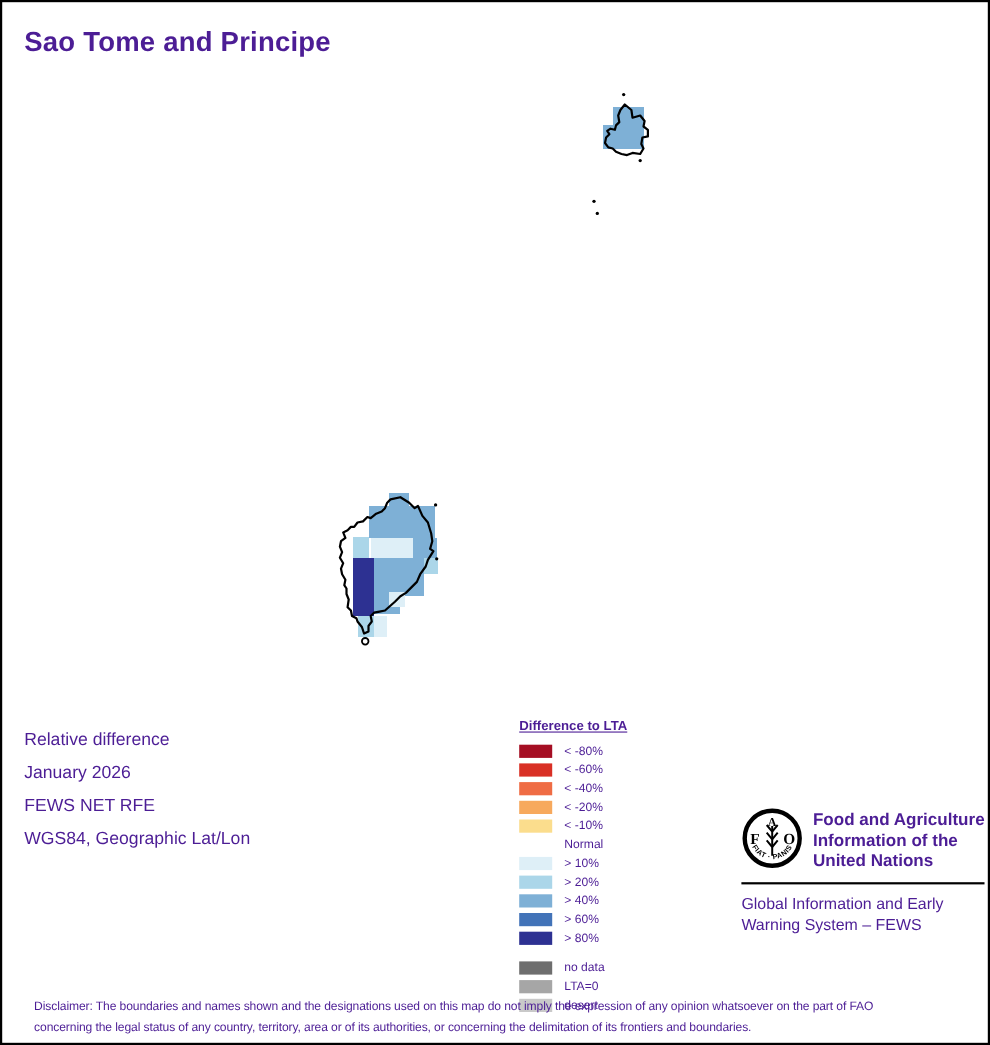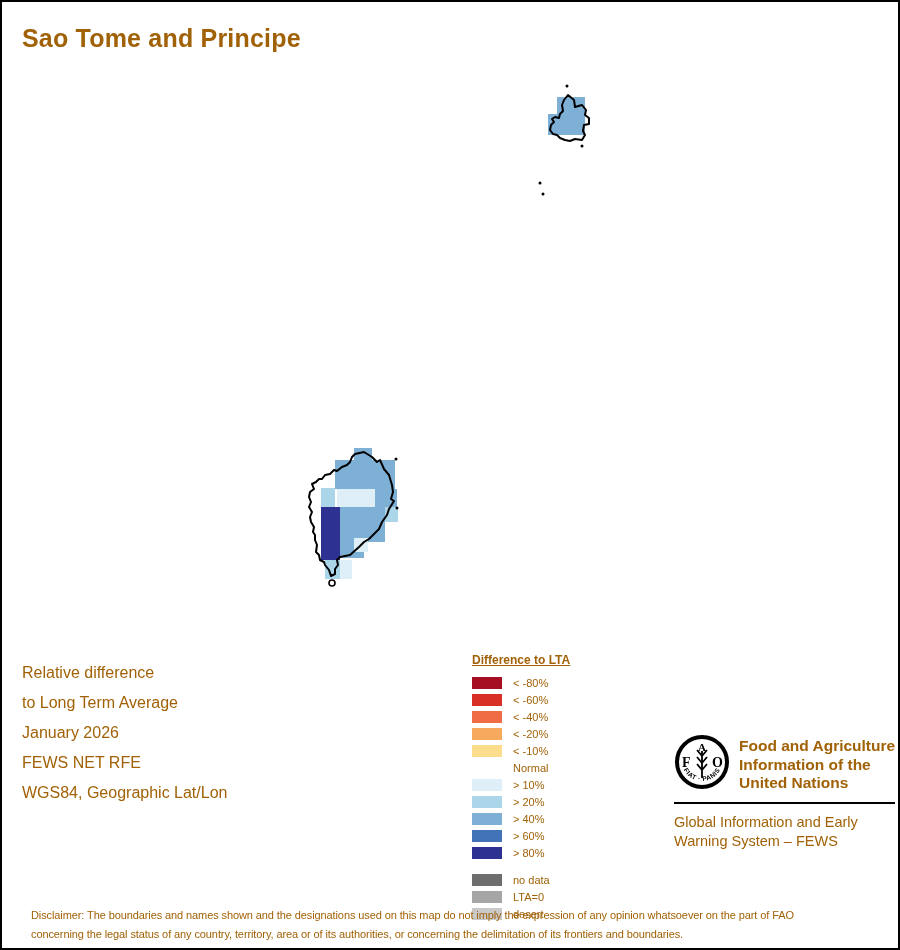--- a/index.html
+++ b/index.html
@@ -1,19 +1,19 @@
 <!DOCTYPE html>
 <html><head>
 <meta charset="utf-8">
 <style>
   html,body{margin:0;padding:0;background:#888;}
   #canvas{
     position:relative;width:900px;height:950px;box-sizing:border-box;
     background:#ffffff;border:2px solid #000;overflow:hidden;
-    font-family:"Liberation Sans","DejaVu Sans",sans-serif;color:#a16207;
+    font-family:"Liberation Sans","DejaVu Sans",sans-serif;color:#4c1d95;
   }
   #map-title{
     position:absolute;left:20px;top:22px;font-size:25px;font-weight:bold;letter-spacing:0.2px;
   }
   #map-svg{position:absolute;left:0;top:0;}
   
   #info-block{position:absolute;left:20px;top:656px;font-size:16px;line-height:30px;}
   #info-block .info-heading{font-weight:bold;}
   
   #legend{position:absolute;left:470px;top:651px;z-index:1;}
@@ -66,21 +66,20 @@
         <circle cx="394" cy="457" r="1.5" fill="#000"></circle>
         <circle cx="395" cy="506" r="1.5" fill="#000"></circle>
       </g>
   </svg>
 
   <div id="map-title">Sao Tome and Principe</div>
 
   <div id="info-block">
     <div id="info-lines">
         <div>Relative difference</div>
-        <div>to Long Term Average</div>
         <div>January 2026</div>
         <div>FEWS NET RFE</div>
         <div>WGS84, Geographic Lat/Lon</div>
       </div>
   </div>
 
   <div id="legend">
     <div id="legend-title">Difference to LTA</div>
     <div id="legend-main">
         <div class="legend-row">

